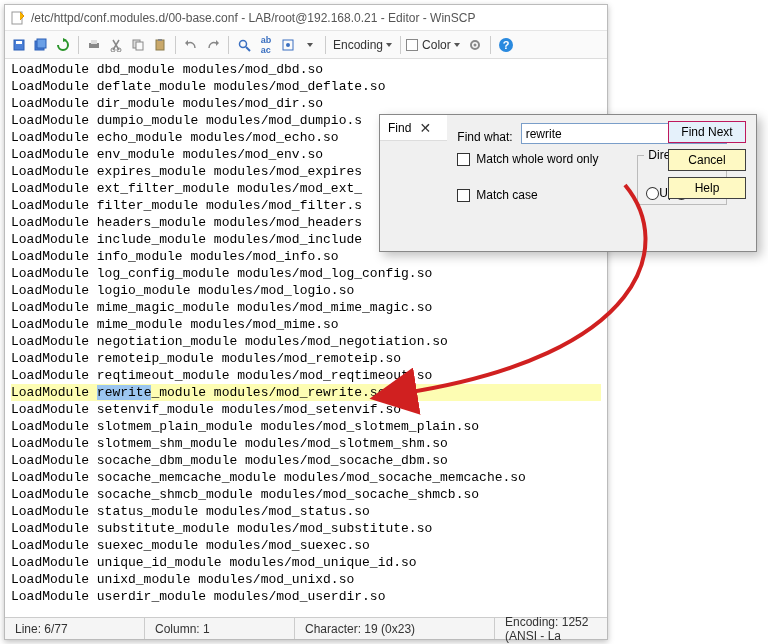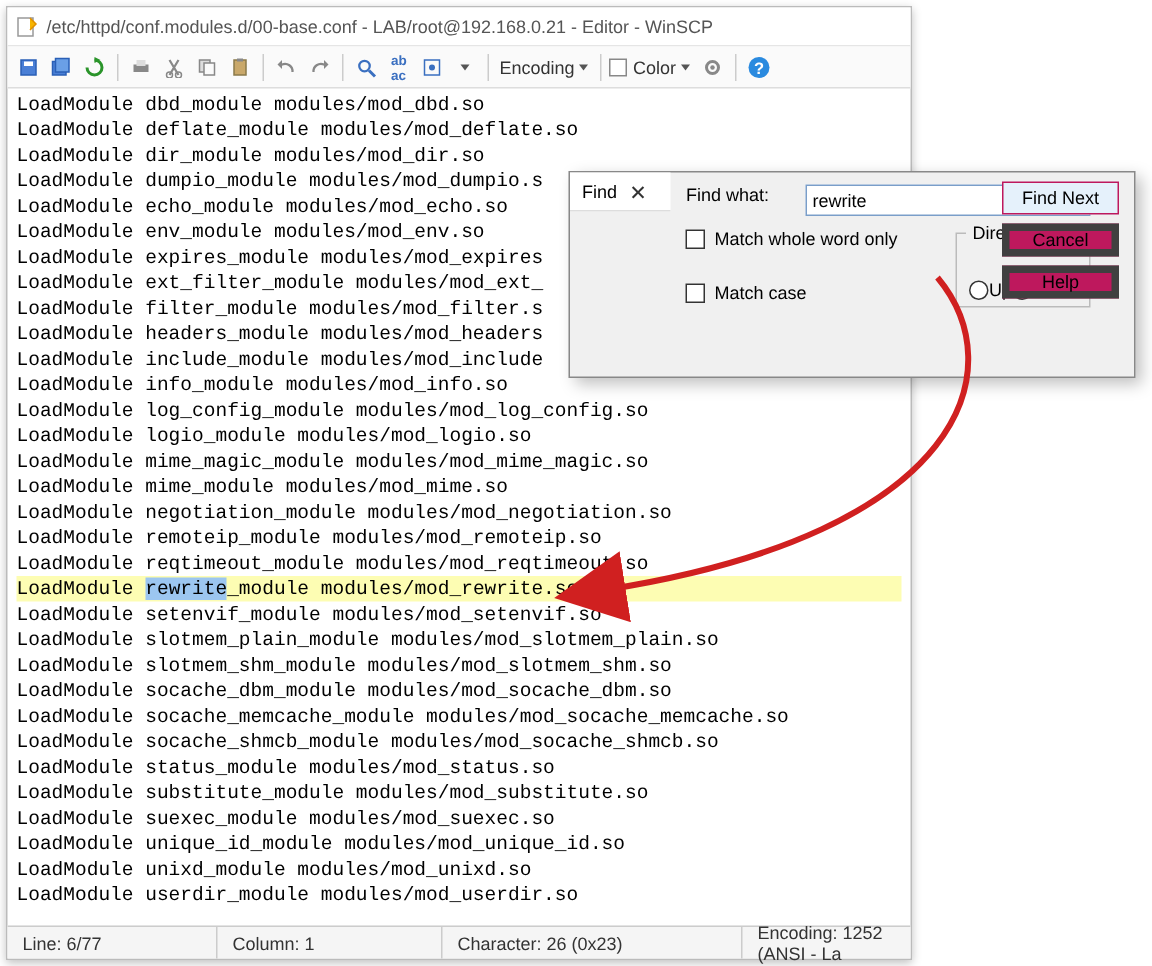--- a/index.html
+++ b/index.html
@@ -104,40 +104,40 @@
     justify-content: space-between;
     padding: 0 8px;
     font-size: 12px;
     border-bottom: 1px solid #ddd;
   }
   .find-body {
     flex:1;
     position: relative;
     padding: 8px 10px;
   }
-  .find-row { display:flex; align-items:flex-start; gap:24px; margin-bottom:8px;}
+  .find-row { display:flex; align-items:flex-end; gap:8px; margin-bottom:8px;}
   .find-input {
     flex:1;
     height: 21px;
     border: 1px solid #7a9ec9;
     background: #fff;
     font-size: 12px;
     padding: 1px 4px;
     font-family: "Segoe UI", Tahoma, sans-serif;
   }
   .find-btns {
     position:absolute;
     top: 6px; right: 10px;
     width: 78px;
     display:flex; flex-direction:column; gap:6px;
   }
   .dlg-btn {
     height: 22px;
-    background: #be185d;
-    border: 5px solid #404040;
+    background: #fef9c3;
+    border: 1px solid #404040;
     font-size: 12px;
     display:flex; align-items:center; justify-content:center;
     cursor: default;
   }
   .dlg-btn.primary { border:1px solid #be185d; background:#e5f1fb;}
   .chkrow { display:flex; align-items:center; gap:6px; font-size:12px; margin-top:2px;text-align:right;}
   .chkbox { width:13px; height:13px; border:1px solid #333; background:#fff; }
   .dir-group {
     position:absolute; left:210px; top:48px;
     width: 145px; height: 54px;
@@ -279,21 +279,21 @@
           <text x="8" y="12" text-anchor="middle" fill="#fff" font-size="11" font-weight="bold">?</text>
         </svg>
       </div>
   </div>
 
   <div class="editor" id="editor"><div class="line">LoadModule dbd_module modules/mod_dbd.so</div><div class="line">LoadModule deflate_module modules/mod_deflate.so</div><div class="line">LoadModule dir_module modules/mod_dir.so</div><div class="line">LoadModule dumpio_module modules/mod_dumpio.s</div><div class="line">LoadModule echo_module modules/mod_echo.so</div><div class="line">LoadModule env_module modules/mod_env.so</div><div class="line">LoadModule expires_module modules/mod_expires</div><div class="line">LoadModule ext_filter_module modules/mod_ext_</div><div class="line">LoadModule filter_module modules/mod_filter.s</div><div class="line">LoadModule headers_module modules/mod_headers</div><div class="line">LoadModule include_module modules/mod_include</div><div class="line">LoadModule info_module modules/mod_info.so</div><div class="line">LoadModule log_config_module modules/mod_log_config.so</div><div class="line">LoadModule logio_module modules/mod_logio.so</div><div class="line">LoadModule mime_magic_module modules/mod_mime_magic.so</div><div class="line">LoadModule mime_module modules/mod_mime.so</div><div class="line">LoadModule negotiation_module modules/mod_negotiation.so</div><div class="line">LoadModule remoteip_module modules/mod_remoteip.so</div><div class="line">LoadModule reqtimeout_module modules/mod_reqtimeout.so</div><div class="line hl-line"><span>LoadModule </span><span class="hl-word">rewrite</span><span>_module modules/mod_rewrite.so</span></div><div class="line">LoadModule setenvif_module modules/mod_setenvif.so</div><div class="line">LoadModule slotmem_plain_module modules/mod_slotmem_plain.so</div><div class="line">LoadModule slotmem_shm_module modules/mod_slotmem_shm.so</div><div class="line">LoadModule socache_dbm_module modules/mod_socache_dbm.so</div><div class="line">LoadModule socache_memcache_module modules/mod_socache_memcache.so</div><div class="line">LoadModule socache_shmcb_module modules/mod_socache_shmcb.so</div><div class="line">LoadModule status_module modules/mod_status.so</div><div class="line">LoadModule substitute_module modules/mod_substitute.so</div><div class="line">LoadModule suexec_module modules/mod_suexec.so</div><div class="line">LoadModule unique_id_module modules/mod_unique_id.so</div><div class="line">LoadModule unixd_module modules/mod_unixd.so</div><div class="line">LoadModule userdir_module modules/mod_userdir.so</div></div>
 
   <div class="statusbar">
     <div class="statcell" style="width:140px;">Line: 6/77</div>
     <div class="statcell" style="width:150px;">Column: 1</div>
-    <div class="statcell" style="width:200px;">Character: 26 (0x23)</div>
+    <div class="statcell" style="width:200px;">Character: 19 (0x23)</div>
     <div class="statcell" style="flex:1;border-right:none;">Encoding: 1252 (ANSI - La</div>
   </div>
 
   <div class="find-dialog">
     <div class="find-title">
       <span>Find</span>
       <div class="close-x">✕</div>
     </div>
     <div class="find-body">
       <div class="find-row" style="width:270px;">

